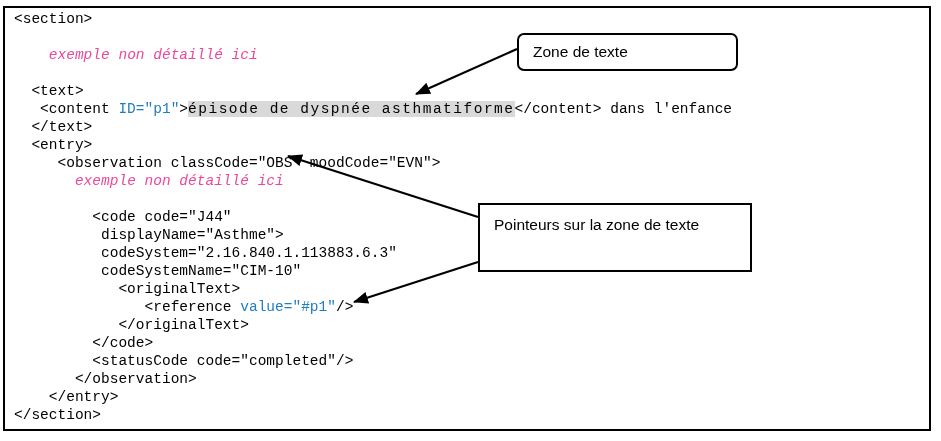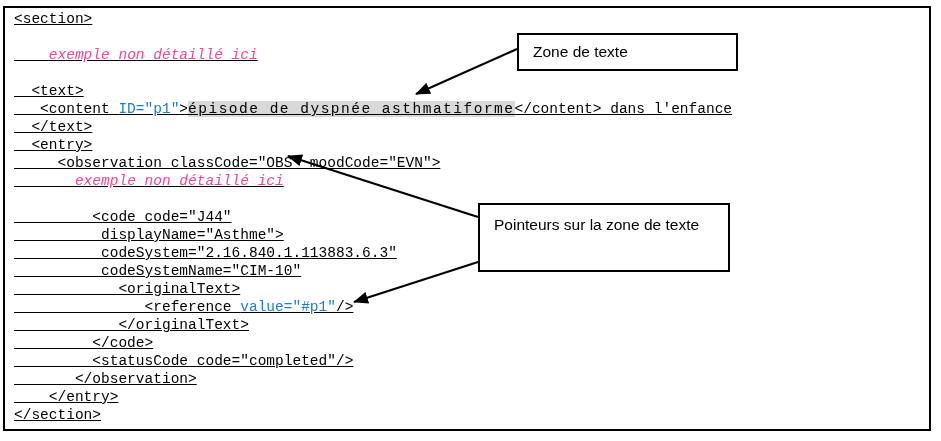--- a/index.html
+++ b/index.html
@@ -19,44 +19,44 @@
     box-sizing:border-box;
   }
   .code{
     position:absolute;
     left:14px;top:10px;
     font-family:"Liberation Mono","DejaVu Sans Mono",monospace;
     font-size:14.5px;
     line-height:18px;
     color:#000000;
     white-space:pre;
-    text-decoration:underline;
   }
   .cl{min-height:18px;}
   .tok-plain{color:#000000;}
   .tok-attr{color:#1e7ec2;}
   .tok-comment{color:#ec4899;font-style:italic;}
   .tok-highlight{background:#d9d9d9;letter-spacing:1.5px;}
   .callout{
     position:absolute;
     background:#ffffff;
     border:2.5px solid #000000;
     box-sizing:border-box;
     color:#000000;
     font-size:15.5px;
     line-height:26px;
   }
   .callout-zone{
     left:517px;top:33px;
     width:221px;height:38px;
     padding:4px 0 0 14px;
+    border-radius:7px;
   }
   .callout-pointeurs{
     left:478px;top:203px;
-    width:252px;height:69px;
+    width:274px;height:69px;
     padding:7px 0 0 14px;
   }
   .arrows{
     position:absolute;
     left:0;top:0;width:941px;height:441px;
     pointer-events:none;
   }
 </style>
 </head>
 <body>

